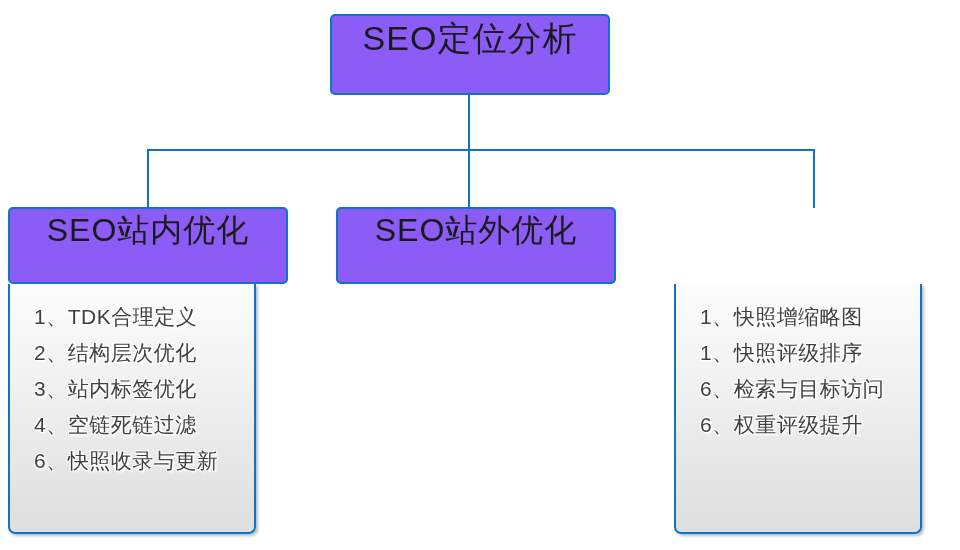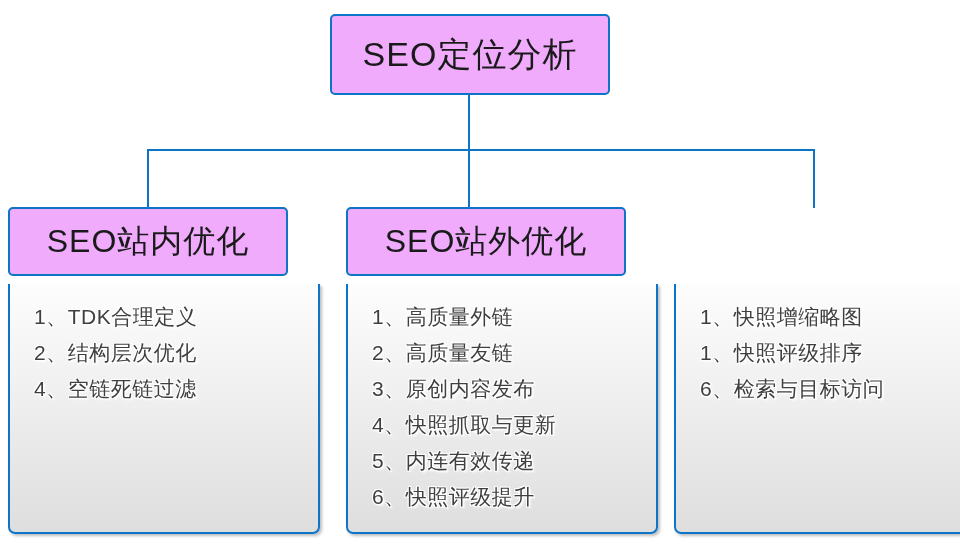--- a/index.html
+++ b/index.html
@@ -11,60 +11,60 @@
   .canvas {
     position: relative;
     width: 960px;
     height: 550px;
     background: #ffffff;
     overflow: hidden;
   }
   .node {
     position: absolute;
     box-sizing: border-box;
-    background: #f0abfc;
+    background: #8b5cf6;
     border: 2px solid var(--accent, #0e74c8);
     border-radius: 5px;
     display: flex;
-    align-items: center;
+    align-items: flex-start;
     justify-content: center;
     color: #1a1a1a;
   }
   .root-box {
     left: 330px;
     top: 14px;
     width: 280px;
     height: 81px;
     font-size: 34px;
     letter-spacing: 1px;
   }
   .branch-header {
     top: 207px;
     width: 280px;
-    height: 69px;
+    height: 77px;
     font-size: 32px;
     letter-spacing: 1px;
     z-index: 2;
   }
   .branch-list {
     position: absolute;
     box-sizing: border-box;
     top: 284px;
-    width: 312px;
+    width: 248px;
     height: 250px;
     border: 2px solid var(--accent, #0e74c8);
     border-top: none;
     border-radius: 0 0 7px 7px;
     background: linear-gradient(180deg, #fdfdfd 0%, #f1f1f1 40%, #dedede 100%);
     box-shadow: 2px 2px 3px rgba(110,110,110,0.45);
     padding: 15px 0 0 24px;
     z-index: 1;
   }
   .col-1 { left: 8px; }
-  .col-2 { left: 346px; }
+  .col-2 { left: 336px; }
   .col-3 { left: 674px; }
   .branch-item {
     height: 36px;
     line-height: 36px;
     font-size: 21px;
     color: var(--item_text, #3f3f3f);
     letter-spacing: 0.5px;
     white-space: nowrap;
     text-shadow:
       -1px -1px 0 #ffffff,
@@ -97,34 +97,29 @@
   <div class="line drop-left"></div>
   <div class="line drop-middle"></div>
   <div class="line drop-right"></div>
 
   <div class="node branch-header col-1">
     <span>SEO站内优化</span>
   </div>
   <div class="branch-list col-1">
     <div class="branch-item">1、TDK合理定义</div>
     <div class="branch-item">2、结构层次优化</div>
+    <div class="branch-item">3、站内标签优化</div>
     <div class="branch-item">4、空链死链过滤</div>
+    <div class="branch-item">6、快照收录与更新</div>
   </div>
 
   <div class="node branch-header col-2">
     <span>SEO站外优化</span>
-  </div>
-  <div class="branch-list col-2">
-    <div class="branch-item">1、高质量外链</div>
-    <div class="branch-item">2、高质量友链</div>
-    <div class="branch-item">3、原创内容发布</div>
-    <div class="branch-item">4、快照抓取与更新</div>
-    <div class="branch-item">5、内连有效传递</div>
-    <div class="branch-item">6、快照评级提升</div>
   </div>
 
   <div class="branch-list col-3">
     <div class="branch-item">1、快照增缩略图</div>
     <div class="branch-item">1、快照评级排序</div>
     <div class="branch-item">6、检索与目标访问</div>
+    <div class="branch-item">6、权重评级提升</div>
   </div>
 
 </div>
 
 </body></html>

